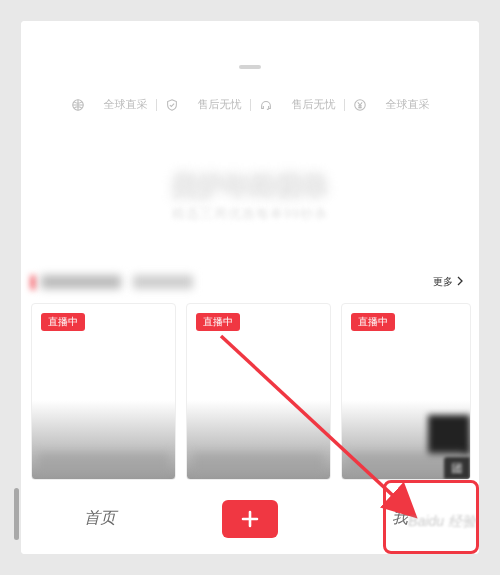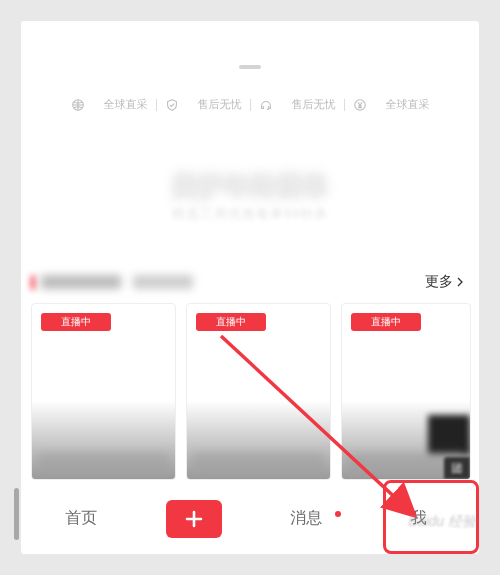--- a/index.html
+++ b/index.html
@@ -16,31 +16,31 @@
     .g-sep { width: 1px; height: 12px; background: #ddd; }
     .hero-title { position: absolute; top: 148px; left: 0; right: 0; text-align: center; color: rgba(255,255,255,0); font-size: 26px; font-weight: 700; filter: blur(1px); text-shadow: 0 0 12px rgba(200,200,200,.9); }
     .hero-title .ghost { color: #ededed; font-weight: 800; filter: blur(2px); }
     .hero-sub { position: absolute; top: 184px; left: 0; right: 0; text-align: center; color: #e4e4e4; font-size: 13px; filter: blur(2px); letter-spacing: 1px; }
 
     .section-header { display: flex; align-items: center; justify-content: space-between; padding: 4px 14px 4px 10px; }
     .sh-left { display: flex; align-items: center; gap: 6px; height: 18px; }
     .sh-bar { width: 4px; height: 15px; background: #f03742; border-radius: 2px; filter: blur(3px); }
     .sh-blur1 { width: 80px; height: 14px; background: #bcbcbc; filter: blur(4px); }
     .sh-blur2 { width: 60px; height: 14px; background: #cecece; filter: blur(4px); margin-left: 6px; }
-    .more-btn { display: flex; align-items: center; font-size: 14px; color: #333; gap: 2px; font-weight: 500; }
+    .more-btn { display: flex; align-items: center; font-size: 10px; color: #333; gap: 2px; font-weight: 500; }
 
     .live-row { display: flex; gap: 10px; padding: 8px 10px 14px; overflow: hidden; }
     .live-card { position: relative; flex: 0 0 145px; height: 177px; border-radius: 4px; background: linear-gradient(to bottom, #fff 0%, #fff 55%, #9a9a9a 100%); overflow: hidden; border: 1px solid #eee; }
     .live-card:nth-child(3) { flex: 0 0 130px; }
-    .live-pill { position: absolute; top: 9px; left: 9px; background: #f03742; color: #fff; font-size: 10px; padding: 2px 20px; border-radius: 3px; }
+    .live-pill { position: absolute; top: 9px; left: 9px; background: #f03742; color: #fff; font-size: 10px; padding: 2px 7px; border-radius: 3px; }
     .card-blur { position: absolute; bottom: 4px; left: 6px; right: 6px; height: 22px; background: rgba(160,160,160,.6); filter: blur(4px); }
     .card-dark { position: absolute; right: 0; bottom: 24px; width: 42px; height: 40px; background: #222; filter: blur(3px); }
     .card-corner { position: absolute; right: 0; bottom: 0; width: 26px; height: 22px; background: #333; color: #fff; display: flex; align-items: center; justify-content: center; border-radius: 3px 0 0 0; font-size: 11px; filter: blur(1.5px); }
 
-    .tabbar { margin-top: auto; height: 55px; display: flex; align-items: center; justify-content: space-around; padding: 0 4px 16px; background: #fff; position: relative; }
+    .tabbar { margin-top: auto; height: 55px; display: flex; align-items: center; justify-content: space-around; padding: 0 4px 16px; background: #fff; position: relative; font-style: italic; }
     .tab { flex: 1; display: flex; align-items: center; justify-content: center; font-size: 16px; color: #6b6b6b; position: relative; height: 100%; }
     .tab.active { color: #111; font-weight: 700; }
     .tab .dot { position: absolute; top: 12px; right: 22px; width: 6px; height: 6px; background: #f03742; border-radius: 50%; }
     .plus-btn { width: 56px; height: 38px; background: #f03742; border-radius: 6px; display: flex; align-items: center; justify-content: center; color: #fff; }
 
     .highlight-box { position: absolute; right: 21px; bottom: 21px; width: 96px; height: 74px; border: 3px solid #f03742; border-radius: 8px; pointer-events: none; }
     .arrow { position: absolute; pointer-events: none; }
 
     .watermark { position: absolute; right: 24px; bottom: 44px; color: rgba(160,160,160,.55); font-size: 14px; font-style: italic; filter: blur(1px); pointer-events: none; }
   </style>
@@ -134,24 +134,20 @@
         <span>首页</span>
       </div>
     <div class="tab">
       <div class="plus-btn">
         <svg width="22" height="22" viewBox="0 0 22 22">
             <path d="M11 4v14M4 11h14" stroke="#fff" stroke-width="2.6" stroke-linecap="round"></path>
           </svg>
       </div>
     </div>
     <div class="tab">
-      <span>消息</span>
-      <span class="dot"></span>
-    </div>
-    <div class="tab">
         <span>我</span>
       </div>
   </div>
 </div>
 
 <svg class="arrow" style="left:215px; top:330px;" width="220" height="210" viewBox="0 0 220 210">
   <defs>
       <marker id="ah" markerWidth="12" markerHeight="12" refX="9" refY="5" orient="auto">
         <path d="M0 0L10 5L0 10z" fill="#f03742"></path>
       </marker>

